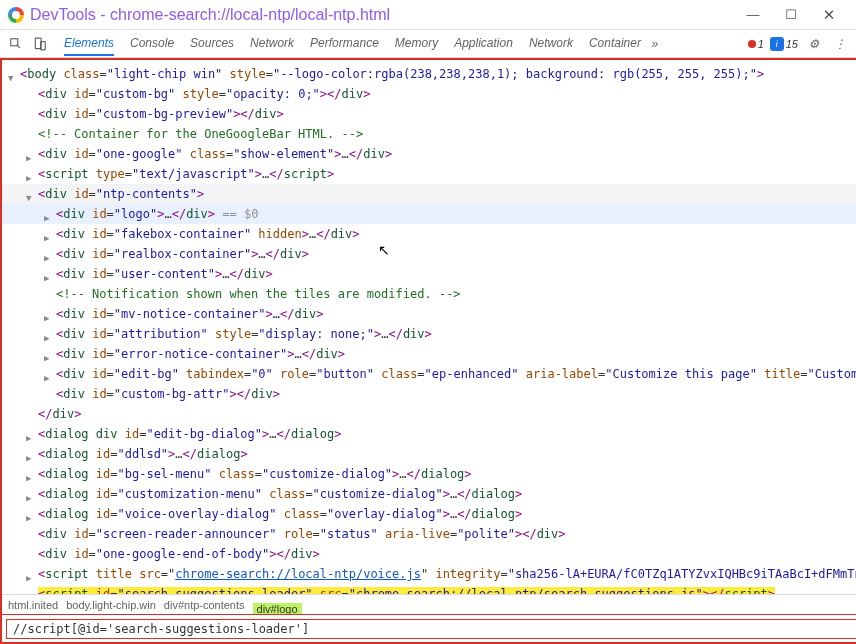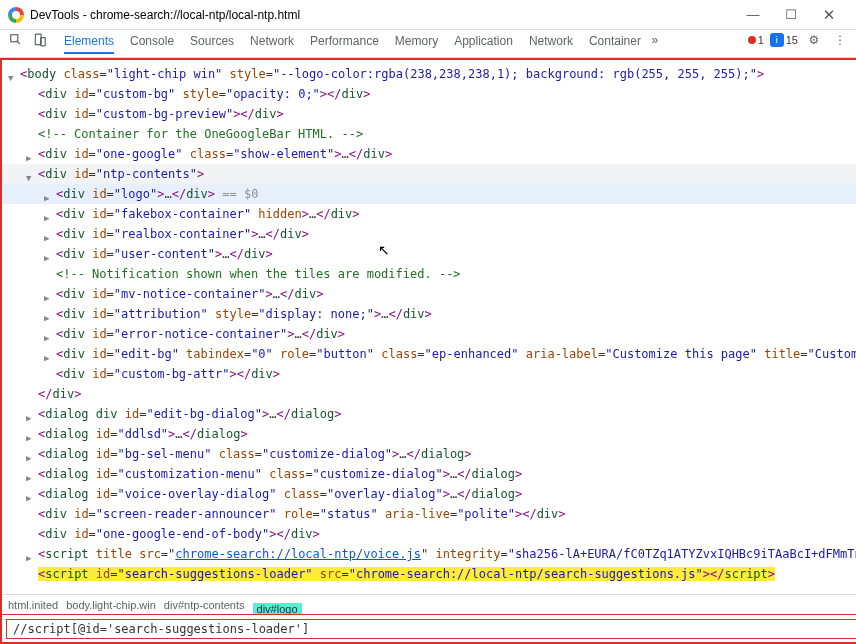--- a/index.html
+++ b/index.html
@@ -1,23 +1,23 @@
 <!DOCTYPE html>
 <html><head>
 <meta charset="utf-8">
 <style>
 * { box-sizing: border-box; margin: 0; padding: 0; }
 body { font-family: "Segoe UI", Arial, sans-serif; font-size: 12px; background: #fff; color: #333; overflow: hidden; width: 856px; height: 644px; }
 .titlebar { height: 30px; background: #fff; display: flex; align-items: center; padding: 0 8px; border-bottom: 1px solid #e0e0e0; }
 .titlebar .logo { width: 16px; height: 16px; margin-right: 6px; border-radius:50%; background: conic-gradient(#ea4335 0 90deg,#fbbc05 90deg 180deg,#34a853 180deg 270deg,#4285f4 270deg 360deg); position:relative;}
 .titlebar .logo::after{content:"";position:absolute;top:4px;left:4px;width:8px;height:8px;border-radius:50%;background:#fff;}
-.titlebar .title { flex:1; font-size:12px; color:#000000; }
+.titlebar .title { flex:1; font-size:16px; color:#8b5cf6; }
 .winbtn { width:38px; height:28px; display:flex; align-items:center; justify-content:center; color:#555; font-size:13px; }
 .winbtn.close{font-size:15px;}
-.toolbar { height: 28px; display:flex; align-items:flex-start; padding: 0 6px; border-bottom: 1px solid #dcdcdc; gap: 4px; }
+.toolbar { height: 28px; display:flex; align-items:center; padding: 0 6px; border-bottom: 1px solid #dcdcdc; gap: 4px; font-style: italic; }
 .tool-icon { width: 20px; height: 20px; display:flex; align-items:center; justify-content:center; color:#5f6368; border-radius:2px;}
 .tabs { display:flex; gap:16px; margin-left:10px; }
 .tab { color:#5f6368; font-size:12px; padding:4px 0; cursor:pointer; }
 .tab.active { color:#1a73e8; border-bottom:2px solid #1a73e8; }
 .toolbar .rightgroup { margin-left:auto; display:flex; align-items:center; gap:6px; }
 .err-badge{display:flex;align-items:center;gap:2px;font-size:11px;}
 .err-dot{width:8px;height:8px;border-radius:50%;}
 .err-dot.red{background:#d93025;}
 .err-dot.blue{width:14px;height:14px;border-radius:3px;background:#1a73e8;color:#fff;font-size:9px;display:flex;align-items:center;justify-content:center;}
 .main { display:flex; height:calc(100% - 30px - 28px); }
@@ -33,21 +33,21 @@
 .tag-name{color:#14532d;}
 .attr-name{color:#994500;}
 .attr-val{color:#1a1aa6;}
 .comment{color:#236e25;}
 .js-link{color:#1155cc;text-decoration:underline;}
 .dom-line.sel{background:#e8f0fe;}
 .dom-line.hover{background:#f1f3f4;}
 .eq0{color:#909090;font-style:normal;}
 .highlight-yellow{background:#ffeb3b;display:inline;}
 .breadcrumbs{height:20px;border-top:1px solid #dcdcdc;display:flex;align-items:center;font-size:11px;color:#5f6368;padding:0 6px;gap:8px;}
-.breadcrumbs span.active{color:#333;background:#5eead4;padding:0 4px;margin-top:8px;}
+.breadcrumbs span.active{color:#333;background:#bef264;padding:0 4px;margin-top:8px;}
 .findbar{height:28px;border-top:1px solid #d93025;display:flex;align-items:center;padding:0 4px;gap:8px;background:#fff;}
 .findbar input{flex:1;border:1px solid #d93025;height:20px;padding:0 6px;font-size:12px;font-family:monospace;color:#333;outline:none;}
 .cursor-icon{position:absolute;left:376px;top:182px;font-size:14px;color:#000;pointer-events:none;}
 </style>
 </head>
 <body>
 
 <div class="titlebar">
   <div class="logo"></div>
   <div class="title">DevTools - chrome-search://local-ntp/local-ntp.html</div>
@@ -96,21 +96,21 @@
 </div>
 
 <div class="main">
   <div class="dom-pane">
     <div class="dom-scroll" id="dom-scroll">
         <div class="dom-line indent0"><span class="arrow">▼</span><span><span class="tag-punc">&lt;</span><span class="tag-name">body</span> <span class="attr-name">class</span>=<span class="attr-val">"light-chip win"</span> <span class="attr-name">style</span>=<span class="attr-val">"--logo-color:rgba(238,238,238,1); background: rgb(255, 255, 255);"</span><span class="tag-punc">&gt;</span></span></div>
         <div class="dom-line indent1"><span><span class="tag-punc">&lt;</span><span class="tag-name">div</span> <span class="attr-name">id</span>=<span class="attr-val">"custom-bg"</span> <span class="attr-name">style</span>=<span class="attr-val">"opacity: 0;"</span><span class="tag-punc">&gt;&lt;/</span><span class="tag-name">div</span><span class="tag-punc">&gt;</span></span></div>
         <div class="dom-line indent1"><span><span class="tag-punc">&lt;</span><span class="tag-name">div</span> <span class="attr-name">id</span>=<span class="attr-val">"custom-bg-preview"</span><span class="tag-punc">&gt;&lt;/</span><span class="tag-name">div</span><span class="tag-punc">&gt;</span></span></div>
         <div class="dom-line indent1"><span><span class="comment">&lt;!-- Container for the OneGoogleBar HTML. --&gt;</span></span></div>
         <div class="dom-line indent1"><span class="arrow">▶</span><span><span class="tag-punc">&lt;</span><span class="tag-name">div</span> <span class="attr-name">id</span>=<span class="attr-val">"one-google"</span> <span class="attr-name">class</span>=<span class="attr-val">"show-element"</span><span class="tag-punc">&gt;</span>…<span class="tag-punc">&lt;/</span><span class="tag-name">div</span><span class="tag-punc">&gt;</span></span></div>
-        <div class="dom-line indent1"><span class="arrow">▶</span></div>
+        <div class="dom-line indent1"><span class="arrow">▶</span><span><span class="tag-punc">&lt;</span><span class="tag-name">script</span> <span class="attr-name">type</span>=<span class="attr-val">"text/javascript"</span><span class="tag-punc">&gt;</span>…<span class="tag-punc">&lt;/</span><span class="tag-name">script</span><span class="tag-punc">&gt;</span></span></div>
         <div class="dom-line indent1 hover"><span class="arrow">▼</span><span><span class="tag-punc">&lt;</span><span class="tag-name">div</span> <span class="attr-name">id</span>=<span class="attr-val">"ntp-contents"</span><span class="tag-punc">&gt;</span></span></div>
         <div class="dom-line indent2 sel"><span class="arrow">▶</span><span><span class="tag-punc">&lt;</span><span class="tag-name">div</span> <span class="attr-name">id</span>=<span class="attr-val">"logo"</span><span class="tag-punc">&gt;</span>…<span class="tag-punc">&lt;/</span><span class="tag-name">div</span><span class="tag-punc">&gt;</span> <span class="eq0">== $0</span></span></div>
         <div class="dom-line indent2"><span class="arrow">▶</span><span><span class="tag-punc">&lt;</span><span class="tag-name">div</span> <span class="attr-name">id</span>=<span class="attr-val">"fakebox-container"</span> <span class="attr-name">hidden</span><span class="tag-punc">&gt;</span>…<span class="tag-punc">&lt;/</span><span class="tag-name">div</span><span class="tag-punc">&gt;</span></span></div>
         <div class="dom-line indent2"><span class="arrow">▶</span><span><span class="tag-punc">&lt;</span><span class="tag-name">div</span> <span class="attr-name">id</span>=<span class="attr-val">"realbox-container"</span><span class="tag-punc">&gt;</span>…<span class="tag-punc">&lt;/</span><span class="tag-name">div</span><span class="tag-punc">&gt;</span></span></div>
         <div class="dom-line indent2"><span class="arrow">▶</span><span><span class="tag-punc">&lt;</span><span class="tag-name">div</span> <span class="attr-name">id</span>=<span class="attr-val">"user-content"</span><span class="tag-punc">&gt;</span>…<span class="tag-punc">&lt;/</span><span class="tag-name">div</span><span class="tag-punc">&gt;</span></span></div>
         <div class="dom-line indent2"><span><span class="comment">&lt;!-- Notification shown when the tiles are modified. --&gt;</span></span></div>
         <div class="dom-line indent2"><span class="arrow">▶</span><span><span class="tag-punc">&lt;</span><span class="tag-name">div</span> <span class="attr-name">id</span>=<span class="attr-val">"mv-notice-container"</span><span class="tag-punc">&gt;</span>…<span class="tag-punc">&lt;/</span><span class="tag-name">div</span><span class="tag-punc">&gt;</span></span></div>
         <div class="dom-line indent2"><span class="arrow">▶</span><span><span class="tag-punc">&lt;</span><span class="tag-name">div</span> <span class="attr-name">id</span>=<span class="attr-val">"attribution"</span> <span class="attr-name">style</span>=<span class="attr-val">"display: none;"</span><span class="tag-punc">&gt;</span>…<span class="tag-punc">&lt;/</span><span class="tag-name">div</span><span class="tag-punc">&gt;</span></span></div>
         <div class="dom-line indent2"><span class="arrow">▶</span><span><span class="tag-punc">&lt;</span><span class="tag-name">div</span> <span class="attr-name">id</span>=<span class="attr-val">"error-notice-container"</span><span class="tag-punc">&gt;</span>…<span class="tag-punc">&lt;/</span><span class="tag-name">div</span><span class="tag-punc">&gt;</span></span></div>
         <div class="dom-line indent2"><span class="arrow">▶</span><span><span class="tag-punc">&lt;</span><span class="tag-name">div</span> <span class="attr-name">id</span>=<span class="attr-val">"edit-bg"</span> <span class="attr-name">tabindex</span>=<span class="attr-val">"0"</span> <span class="attr-name">role</span>=<span class="attr-val">"button"</span> <span class="attr-name">class</span>=<span class="attr-val">"ep-enhanced"</span> <span class="attr-name">aria-label</span>=<span class="attr-val">"Customize this page"</span> <span class="attr-name">title</span>=<span class="attr-val">"Customize this page"</span>…</span></div>

